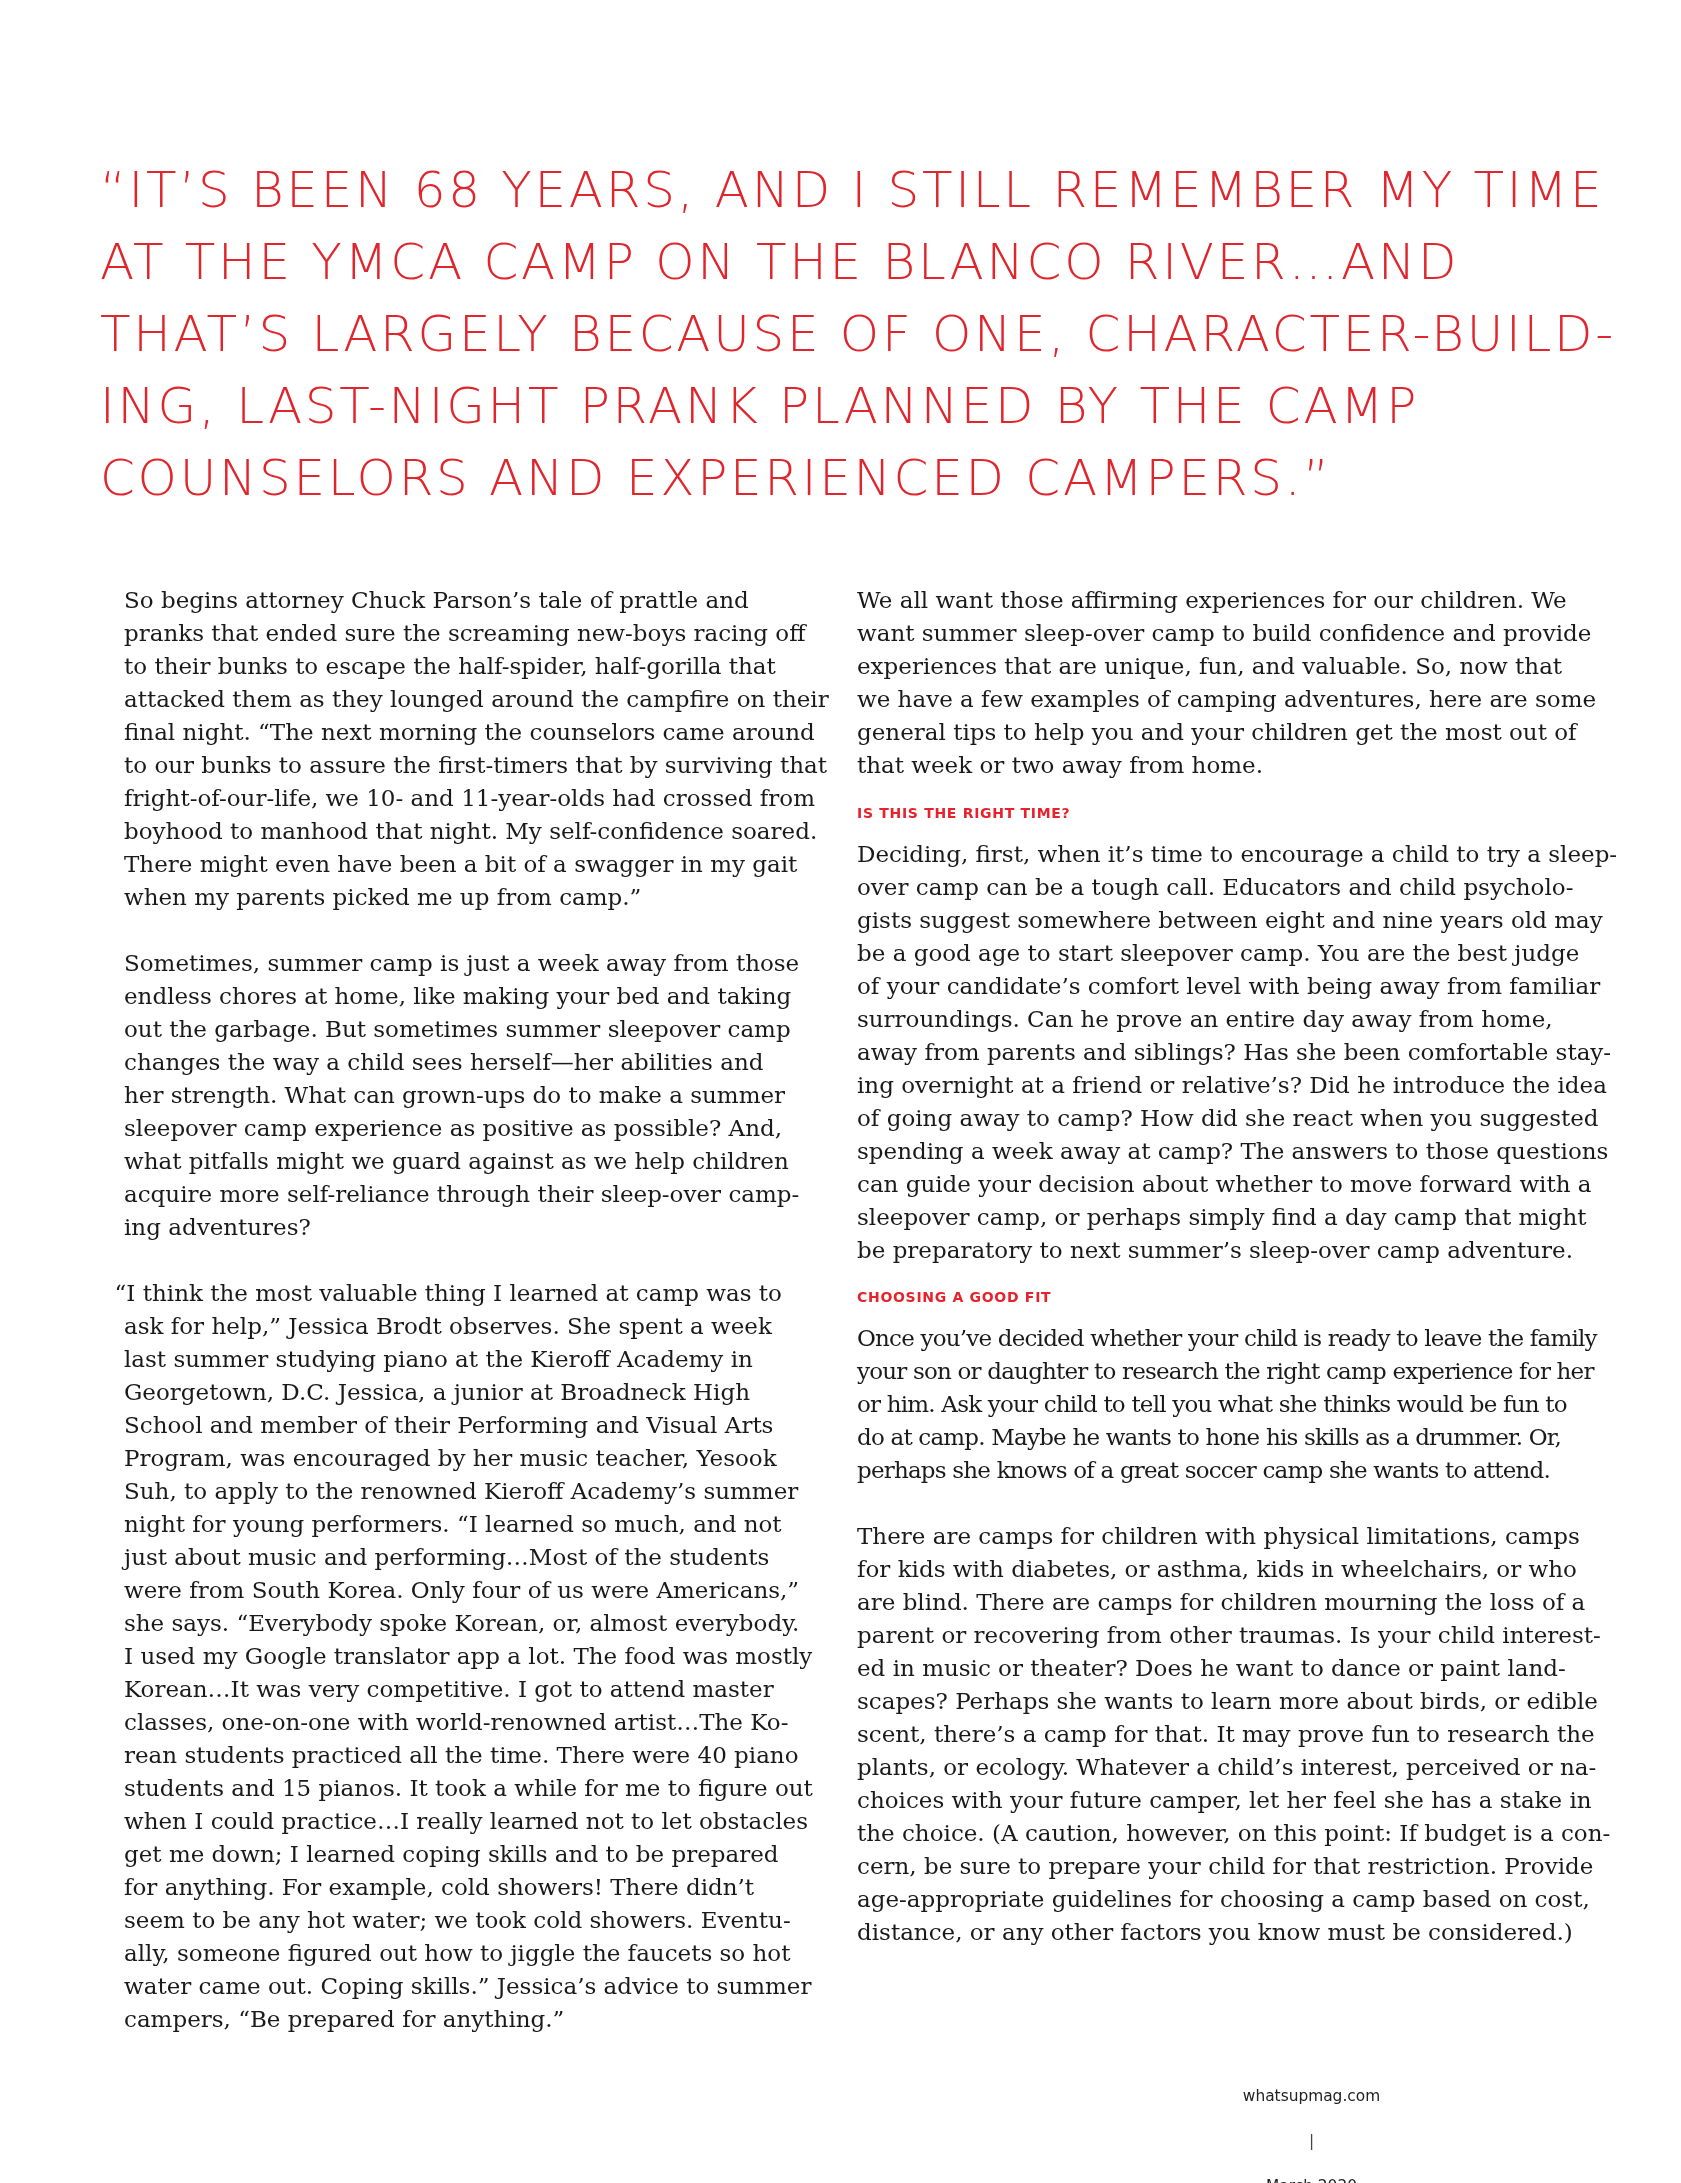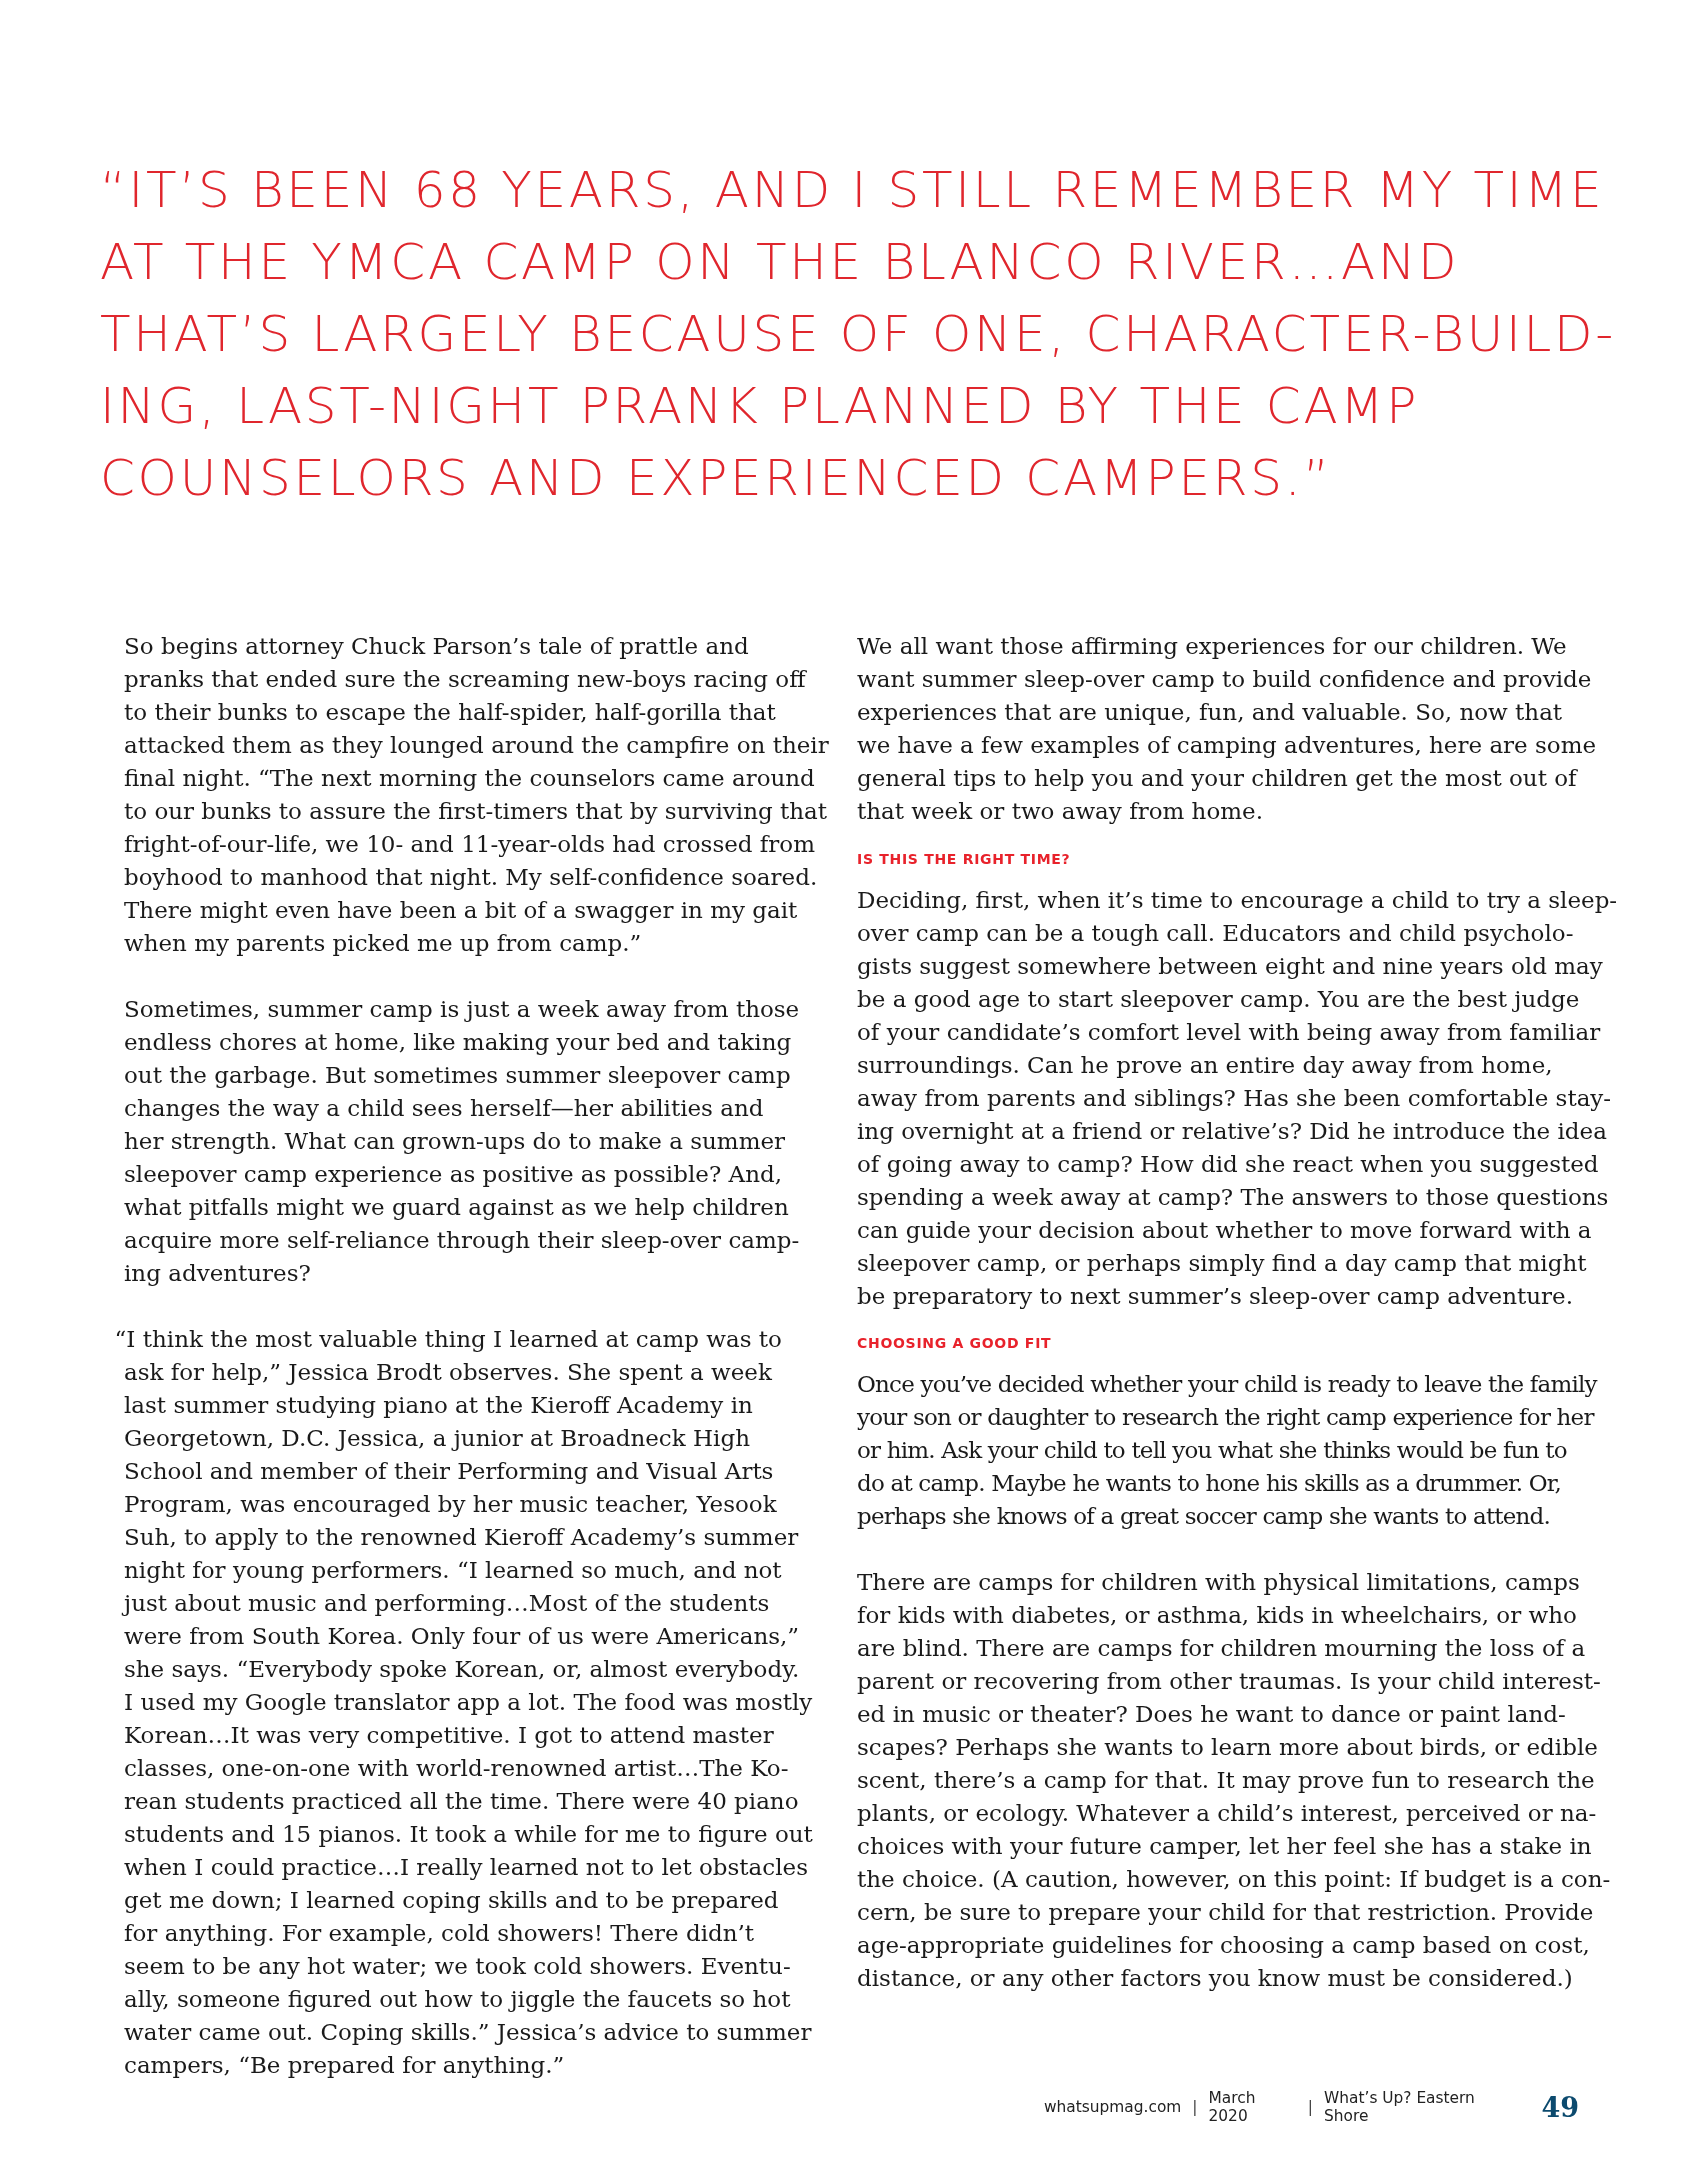--- a/index.html
+++ b/index.html
@@ -7,36 +7,36 @@
   .pullquote {
     position:absolute; left:100px; top:154px; width:1481px;
     color:#e0262d;
     font-family:"DejaVu Sans", sans-serif; font-weight:200;
     font-size:50px; line-height:72px; letter-spacing:2.7px;
     text-transform:uppercase;
   }
   .pullquote .qline { display:block; white-space:nowrap; }
   .col {
     position:absolute; top:584px;
-    font-family:"DejaVu Serif", serif; font-size:23px; line-height:33px; color:#1a1a1a;margin-top:46px;
+    font-family:"DejaVu Serif", serif; font-size:23px; line-height:33px; color:#1a1a1a;
   }
   .col.left { left:124px; width:689px; }
   .col.right { left:857px; width:709px; }
   .line { display:block; white-space:nowrap; }
   .gap { display:block; height:33px; }
   .hanging { margin-left:-9.4px; }
   .subhead {
     display:block; color:#e8222b; font-family:"DejaVu Sans", sans-serif; font-weight:bold;
     font-size:14px; letter-spacing:0.7px; line-height:33px; margin-top:14.7px; margin-bottom:8px;
   }
   .condensed { letter-spacing:-0.8px; }
   .footer {
     position:absolute; left:1044px; top:2087px; width:535px; height:40px;
     font-family:"DejaVu Sans", sans-serif; font-size:15.4px; color:#222;
-    display:flex; align-items:center; justify-content:space-between; gap:11px;
+    display:flex; align-items:center; justify-content:space-between; gap:27px;flex-direction:column;
   }
   .footer .sep { color:#444; }
   .footer .pagenum {
     font-family:"DejaVu Serif", serif; font-weight:bold; font-size:27px; color:#0c4a6e; margin-left:12px;
   }
 </style>
 </head>
 <body>
 
 <div class="pullquote">

